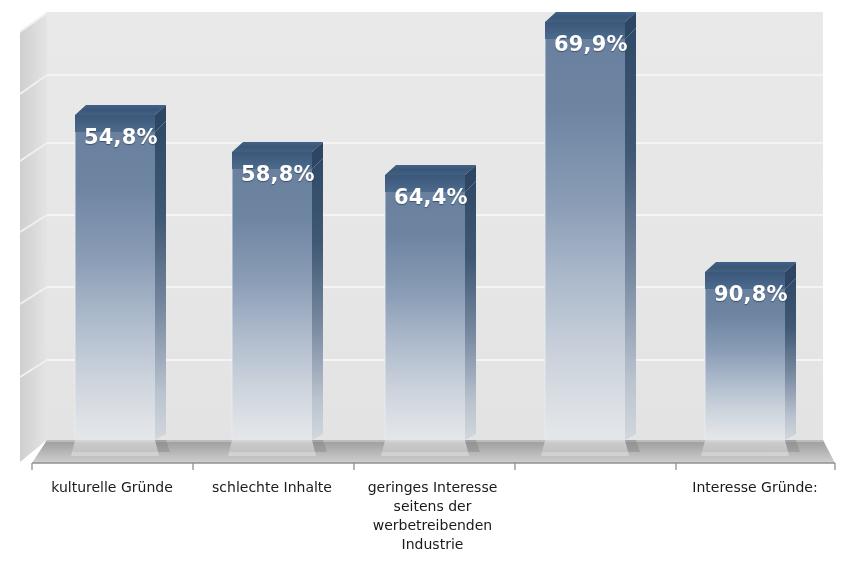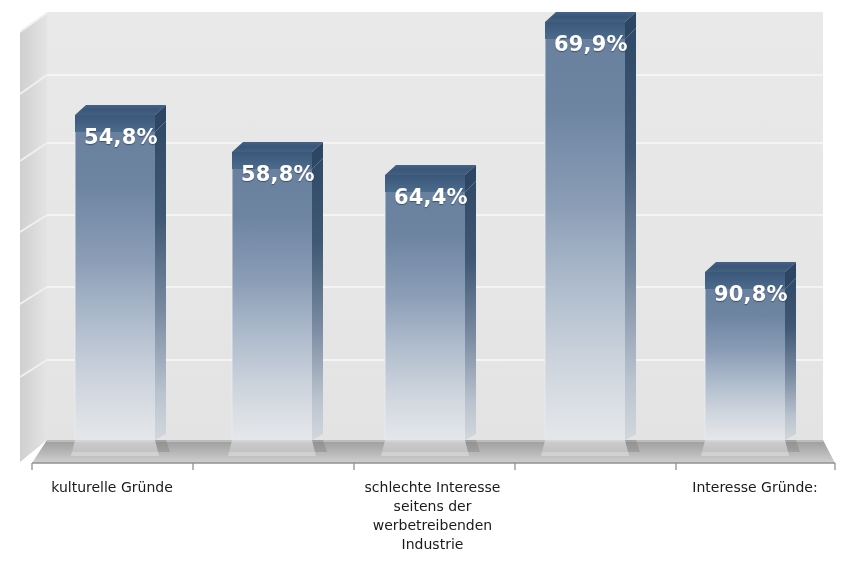--- a/index.html
+++ b/index.html
@@ -198,19 +198,20 @@
     </g>
   </svg>
 
   <div class="bar-label" style="left:84px;  top:125px;">54,8%</div>
   <div class="bar-label" style="left:241px; top:162px;">58,8%</div>
   <div class="bar-label" style="left:394px; top:185px;">64,4%</div>
   <div class="bar-label" style="left:554px; top:32px;">69,9%</div>
   <div class="bar-label" style="left:714px; top:282px;">90,8%</div>
 
   <div class="cat-label" style="left:17px;  top:478px; width:190px;">kulturelle Gründe</div>
-  <div class="cat-label" style="left:335px; top:478px; width:195px;">schlechte Interesse
+  <div class="cat-label" style="left:177px; top:478px; width:190px;">schlechte Inhalte</div>
+  <div class="cat-label" style="left:335px; top:478px; width:195px;">geringes Interesse
 seitens der
 werbetreibenden
 Industrie</div>
   <div class="cat-label" style="left:660px; top:478px; width:190px;">Interesse Gründe:</div>
 
 </div>
 
 </body></html>

